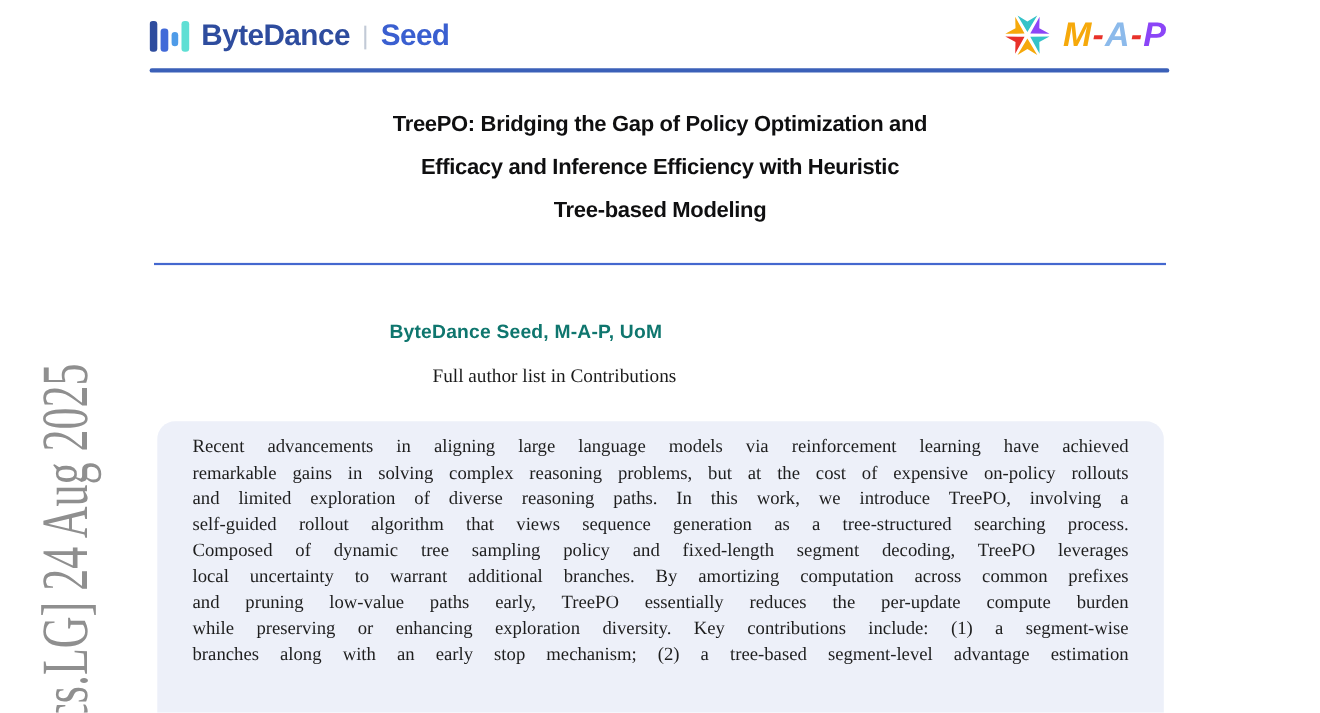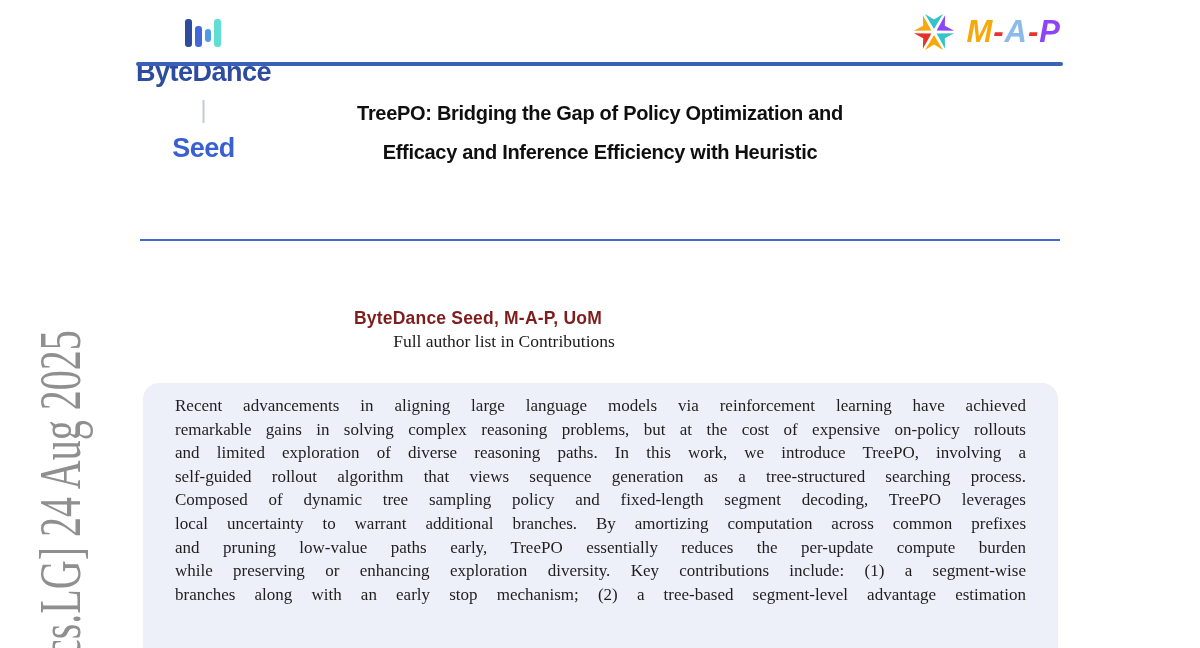--- a/index.html
+++ b/index.html
@@ -1,21 +1,21 @@
 <!DOCTYPE html>
 <html><head>
 <meta charset="utf-8">
 <style>
   * { margin:0; padding:0; box-sizing:border-box; }
   html,body { width:1200px; height:648px; overflow:hidden; background:#ffffff; }
   .page { position:relative; width:1200px; height:648px; background:#ffffff;
           font-family:"Liberation Sans", sans-serif; overflow:hidden; }
 
   
-  .hdr-left { position:absolute; left:136px; top:16px; display:flex; align-items:center; gap:9px;flex-direction:column; }
+  .hdr-left { position:absolute; left:136px; top:16px; display:flex; align-items:center; gap:9px; }
   .bd-wordmark { font-size:27px; font-weight:bold; color:#2E4C9E; letter-spacing:-0.5px; }
   .bd-sep { font-size:23px; color:#C2CAD6; font-weight:normal; margin:0 2px; }
   .bd-product { font-size:27px; font-weight:bold; color:#3A5FD0; letter-spacing:-0.5px; }
 
   .hdr-right { position:absolute; right:139px; top:8px; display:flex; align-items:center; gap:8px; }
   .map-word { font-size:31px; font-weight:bold; font-style:italic;
               font-family:"Liberation Sans", sans-serif; letter-spacing:1px; }
   .map-m { color:#F6A90B; } .map-dash { color:#E8312A; }
   .map-a { color:#8CBAEB; } .map-p  { color:#8B45F7; }
 
@@ -25,21 +25,21 @@
   
   .title { position:absolute; left:150px; top:94px; width:900px; text-align:center;
            font-size:20px; line-height:39px; font-weight:bold; color:#0F0F10;
            letter-spacing:-0.3px; }
 
   .rule-2 { position:absolute; left:140px; top:239px; width:920px; height:2px;
             background:#4468CF; }
 
   
   .affiliation { position:absolute; left:0; top:291px; width:956px; text-align:center;
-                 font-size:17.5px; font-weight:bold; color:#7f1d1d; letter-spacing:0.2px;margin-top:17px; }
+                 font-size:17.5px; font-weight:bold; color:#0f766e; letter-spacing:0.2px; }
   .author-note { position:absolute; left:0; top:331px; width:1008px; text-align:center;
                  font-family:"Liberation Serif", serif; font-size:17.5px; color:#1B1B1B; }
 
   
   .abstract-box { position:absolute; left:143px; top:383px; width:915px; height:300px;
                   background:#EDF0F9; border-radius:16px; padding:11px 32px 0 32px; }
   .abstract-heading { text-align:center; font-size:21px; font-weight:bold; color:#3A5EC4;
                       margin-bottom:9px; letter-spacing:0.2px; }
   .abs-line { font-family:"Liberation Serif", serif; font-size:17px; color:#1E1E1E;
               line-height:23.6px; text-align:justify; text-align-last:justify;
@@ -99,20 +99,21 @@
     </span>
     <span class="map-word"><span class="map-m">M</span><span class="map-dash">-</span><span class="map-a">A</span><span class="map-dash">-</span><span class="map-p">P</span>
     </span>
   </div>
 
   <div class="rule-1"></div>
 
   <div class="title">
     <div>TreePO: Bridging the Gap of Policy Optimization and</div>
     <div>Efficacy and Inference Efficiency with Heuristic</div>
+    <div>Tree-based Modeling</div>
   </div>
 
   <div class="rule-2"></div>
 
   <div class="affiliation">ByteDance Seed, M-A-P, UoM</div>
   <div class="author-note">Full author list in Contributions</div>
 
   <div class="abstract-box">
     <div>
       <div class="abs-line">Recent advancements in aligning large language models via reinforcement learning have achieved</div>

